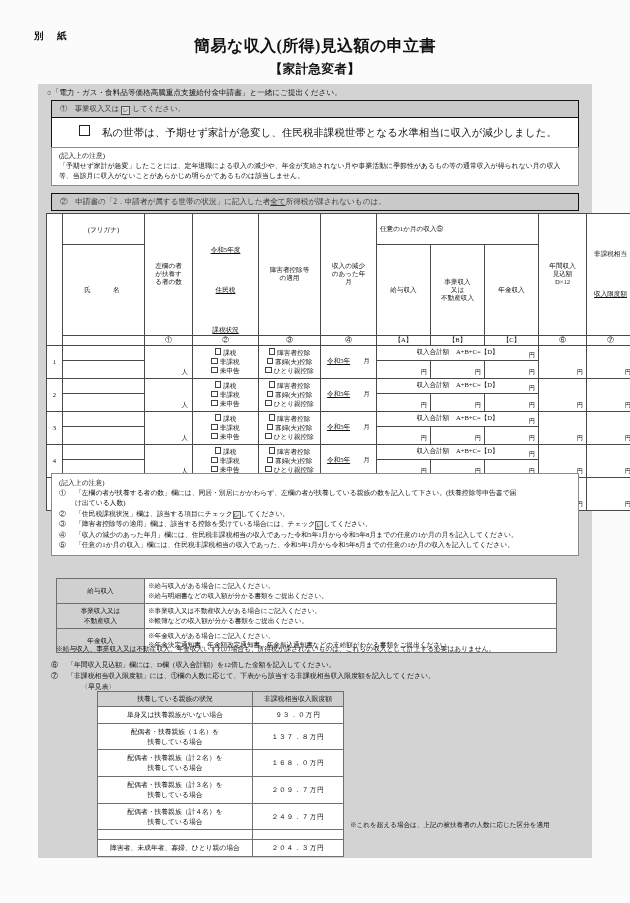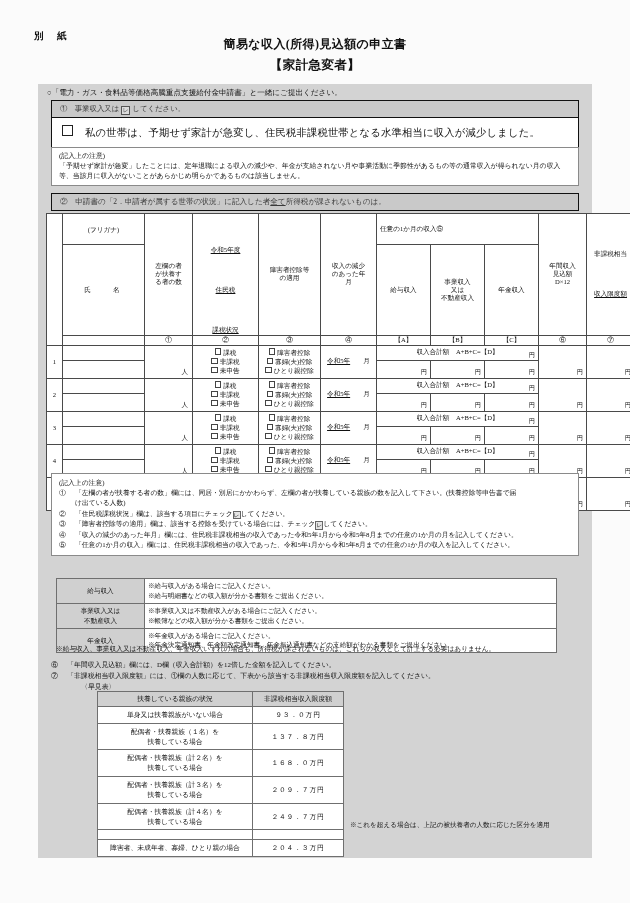--- a/index.html
+++ b/index.html
@@ -17,21 +17,21 @@
   
   .besshi {
     position: absolute; left: 34px; top: 30px;
     font-size: 9.5px; letter-spacing: 2px;
     font-weight: bold;
   }
   .title-wrap {
     position: absolute; left: 0; top: 36px; width: 630px;
     text-align: center;
   }
-  .title-main { font-size: 12px; font-weight: bold; letter-spacing: .4px; }
+  .title-main { font-size: 16px; font-weight: bold; letter-spacing: .4px; }
   .title-sub  { font-size: 12.5px; font-weight: bold; margin-top: 4px; letter-spacing: .4px; }
 
   
   .gray-panel {
     position: absolute; left: 38px; top: 84px;
     width: 554px; height: 774px;
     background: #d3d3d3;
     box-sizing: border-box;
   }
 
@@ -63,21 +63,21 @@
     margin: 0 2px;
     text-align: center;
     line-height: 7px;
     font-size: 6px;
     color: #555;
     background: #dcdcdc;
   }
   .sec1-body {
     background: #fff;
     font-size: 10.3px;
-    padding: 7px 8px 7px 10px;
+    padding: 7px 8px 7px 27px;
     letter-spacing: .2px;
   }
   .bigbox {
     display: inline-block;
     width: 9px; height: 9px;
     border: 1.2px solid #222;
     margin-right: 12px;
     vertical-align: 0px;
   }
 

